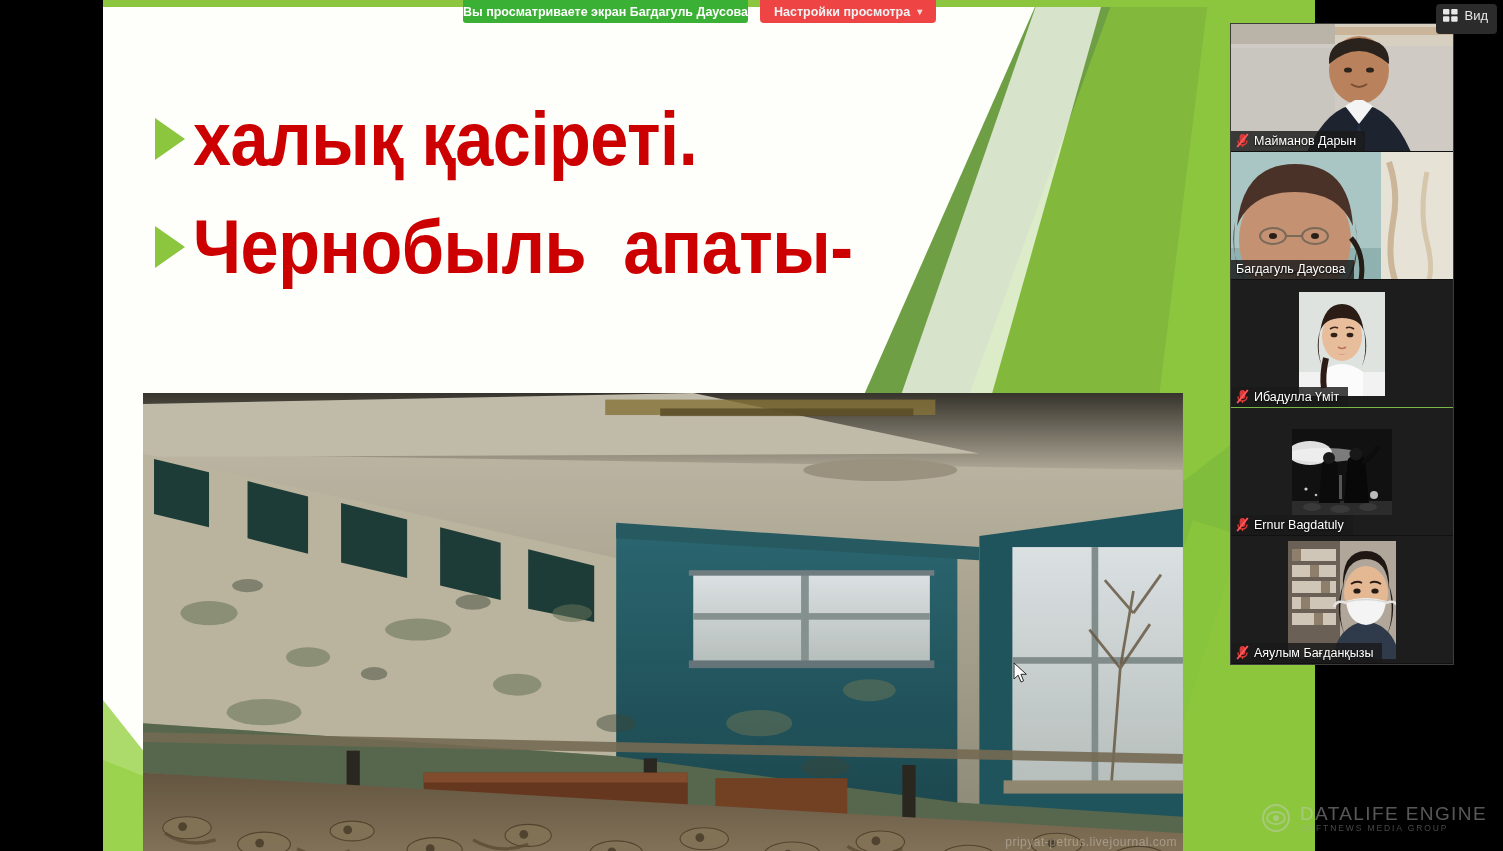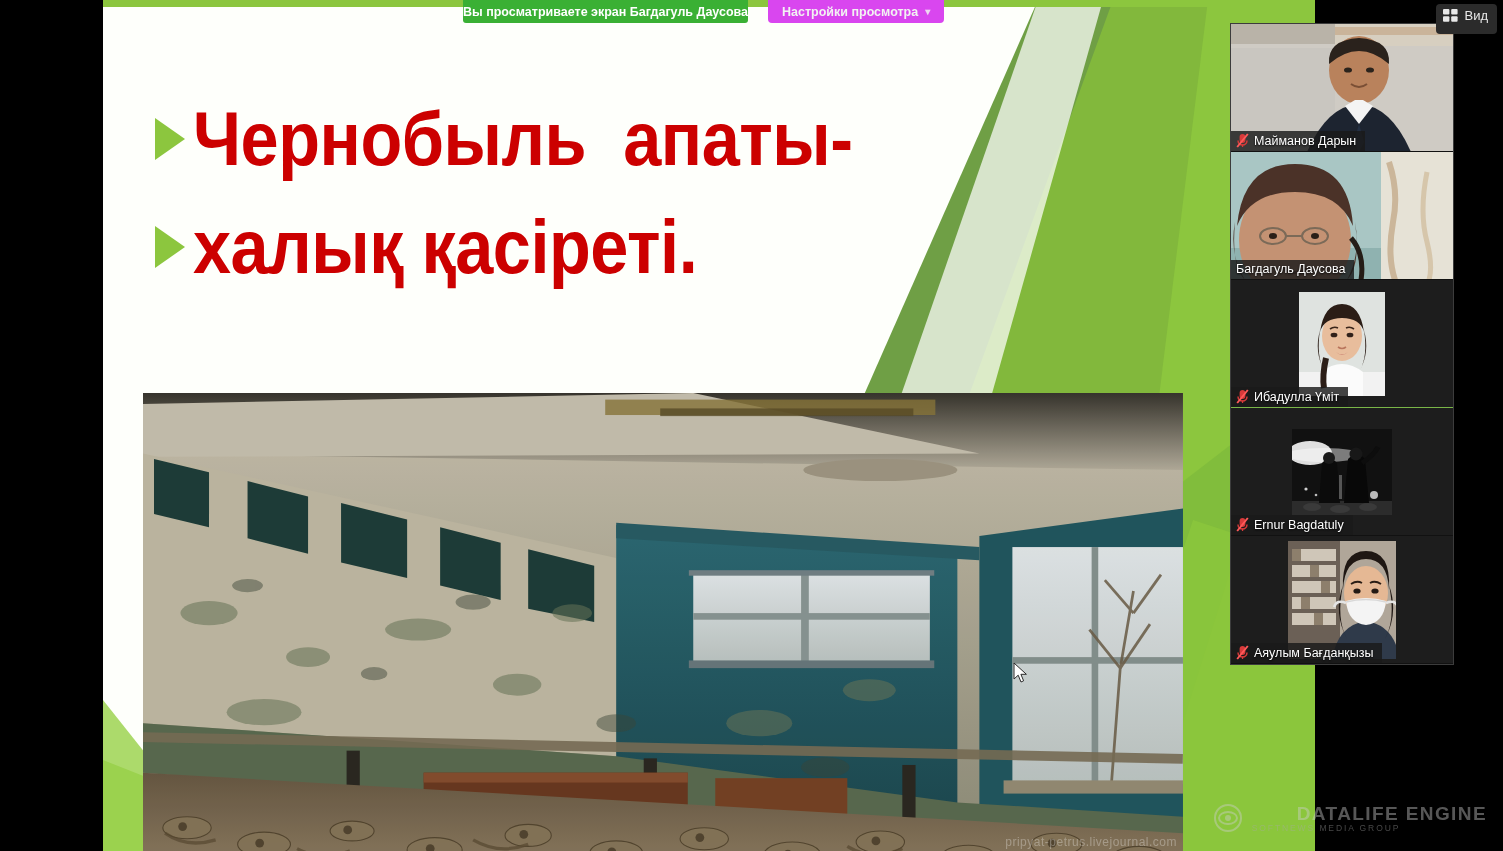--- a/index.html
+++ b/index.html
@@ -67,25 +67,25 @@
     position: absolute; left: 463px; top: 0;
     height: 23px; display: flex; align-items: stretch; z-index: 40;
   }
   .share-pill {
     background: #3ab034; color: #ffffff;
     font-size: 12.5px; font-weight: 700;
     display: flex; align-items: center; padding: 0 0;
     border-radius: 0 0 3px 3px; white-space: nowrap;
   }
   .share-settings {
-    background: #d946ef; color: #f2f2f2;
+    background: #ef4444; color: #f2f2f2;
     font-size: 12.5px; font-weight: 700;
     display: flex; align-items: center; gap: 7px;
     padding: 8px 14px; border-radius: 0 0 4px 4px;
-    margin-left: 20px; white-space: nowrap;
+    margin-left: 12px; white-space: nowrap;
   }
   .chev { font-size: 10px; opacity: .85; }
 
   
   .view-btn {
     position: absolute; right: 6px; top: 4px; z-index: 45;
     background: #2b2b2b; color: #e8e8e8;
     font-size: 13px; border-radius: 4px;
     padding: 4px 9px 11px 7px;
     display: flex; align-items: center; gap: 6px;
@@ -129,21 +129,21 @@
   .inner-photo.wide { width: 100px; height: 86px; }
 
   
   .watermark {
     position: absolute; right: 16px; bottom: 18px; z-index: 25;
     display: flex; align-items: center; gap: 9px;
     opacity: .42; pointer-events: none;
   }
   .wm-text { line-height: 1.05; }
   .wm-main {
-    color: #cfcfcf; font-size: 19px; font-weight: 700; letter-spacing: 1.4px; margin-left: 45px;
+    color: #cfcfcf; font-size: 19px; font-weight: 400; letter-spacing: 1.4px;
   }
   .wm-sub {
     color: #a8a8a8; font-size: 8.5px; letter-spacing: 1.9px;
   }
 
   
   .cursor { position: absolute; left: 1013px; top: 662px; z-index: 50; }
 </style>
 </head>
 <body>
@@ -166,25 +166,25 @@
         <polygon points="0,760 230,851 0,851" fill="#8cc63e"></polygon>
         <polygon points="0,700 120,851 0,851" fill="#9ed351" opacity="0.85"></polygon>
         <polygon points="1090,520 1212,560 1212,851 980,851" fill="#8fc93c" opacity="0.6"></polygon>
       </svg>
 
       <div class="slide-topstrip"></div>
 
       <div class="title-block">
         <div class="title-line">
           <span class="bullet-tri"></span>
-          <span class="title-text">Чернобыль  апаты-</span>
+          <span class="title-text">халық қасіреті.</span>
         </div>
         <div class="title-line">
           <span class="bullet-tri"></span>
-          <span class="title-text">халық қасіреті.</span>
+          <span class="title-text">Чернобыль  апаты-</span>
         </div>
       </div>
 
       <div class="slide-photo">
         <svg class="photo-art" viewBox="0 0 945 458" preserveAspectRatio="none">
           <defs>
             <linearGradient id="wallG" x1="0" y1="0" x2="0" y2="1">
               <stop offset="0" stop-color="#cfc7b3"></stop>
                 <stop offset="1" stop-color="#8d8b76"></stop>
             </linearGradient>

